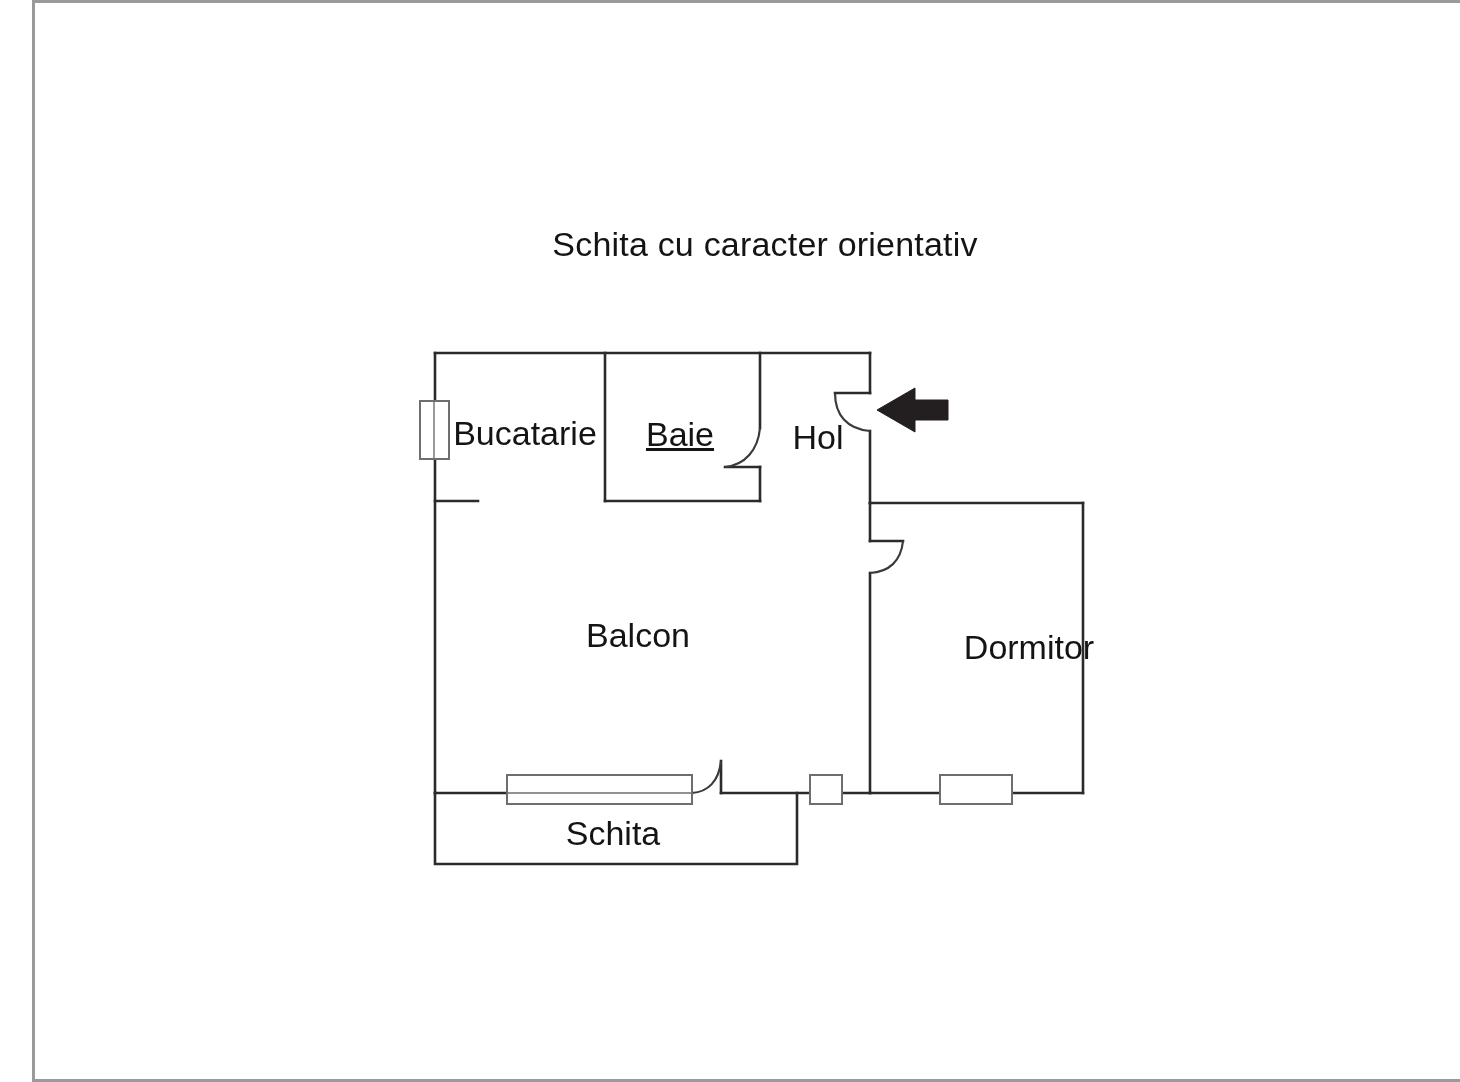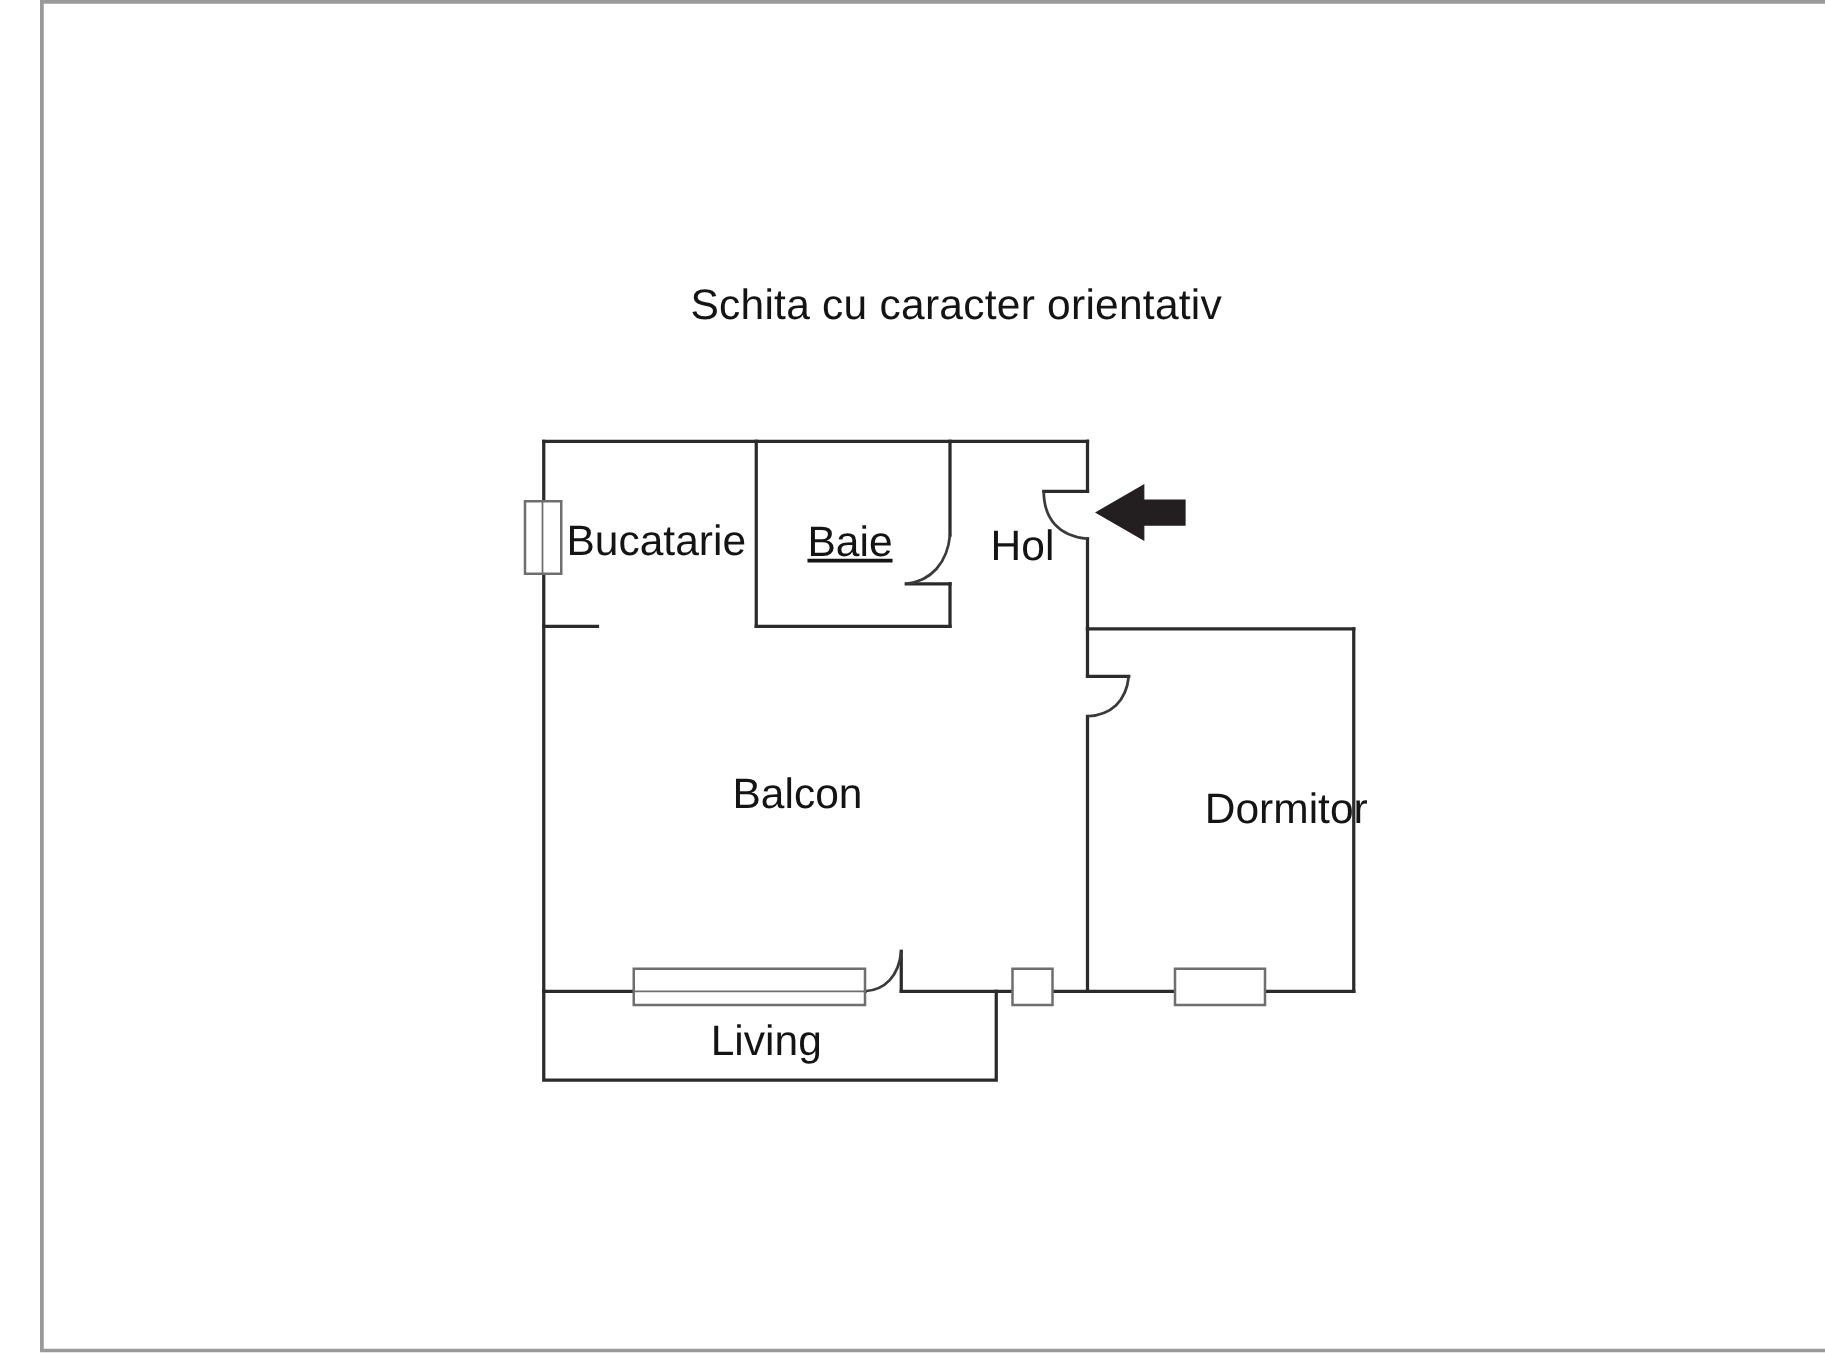--- a/index.html
+++ b/index.html
@@ -148,16 +148,16 @@
       </g>
     </svg>
 
     <div class="plan-title">Schita cu caracter orientativ</div>
 
     <div class="room-label label-bucatarie">Bucatarie</div>
     <div class="room-label label-baie">Baie</div>
     <div class="room-label label-hol">Hol</div>
     <div class="room-label label-living">Balcon</div>
     <div class="room-label label-dormitor">Dormitor</div>
-    <div class="room-label label-balcon">Living</div>
+    <div class="room-label label-balcon">Schita</div>
 
   </div>
 </div>
 
 </body></html>

